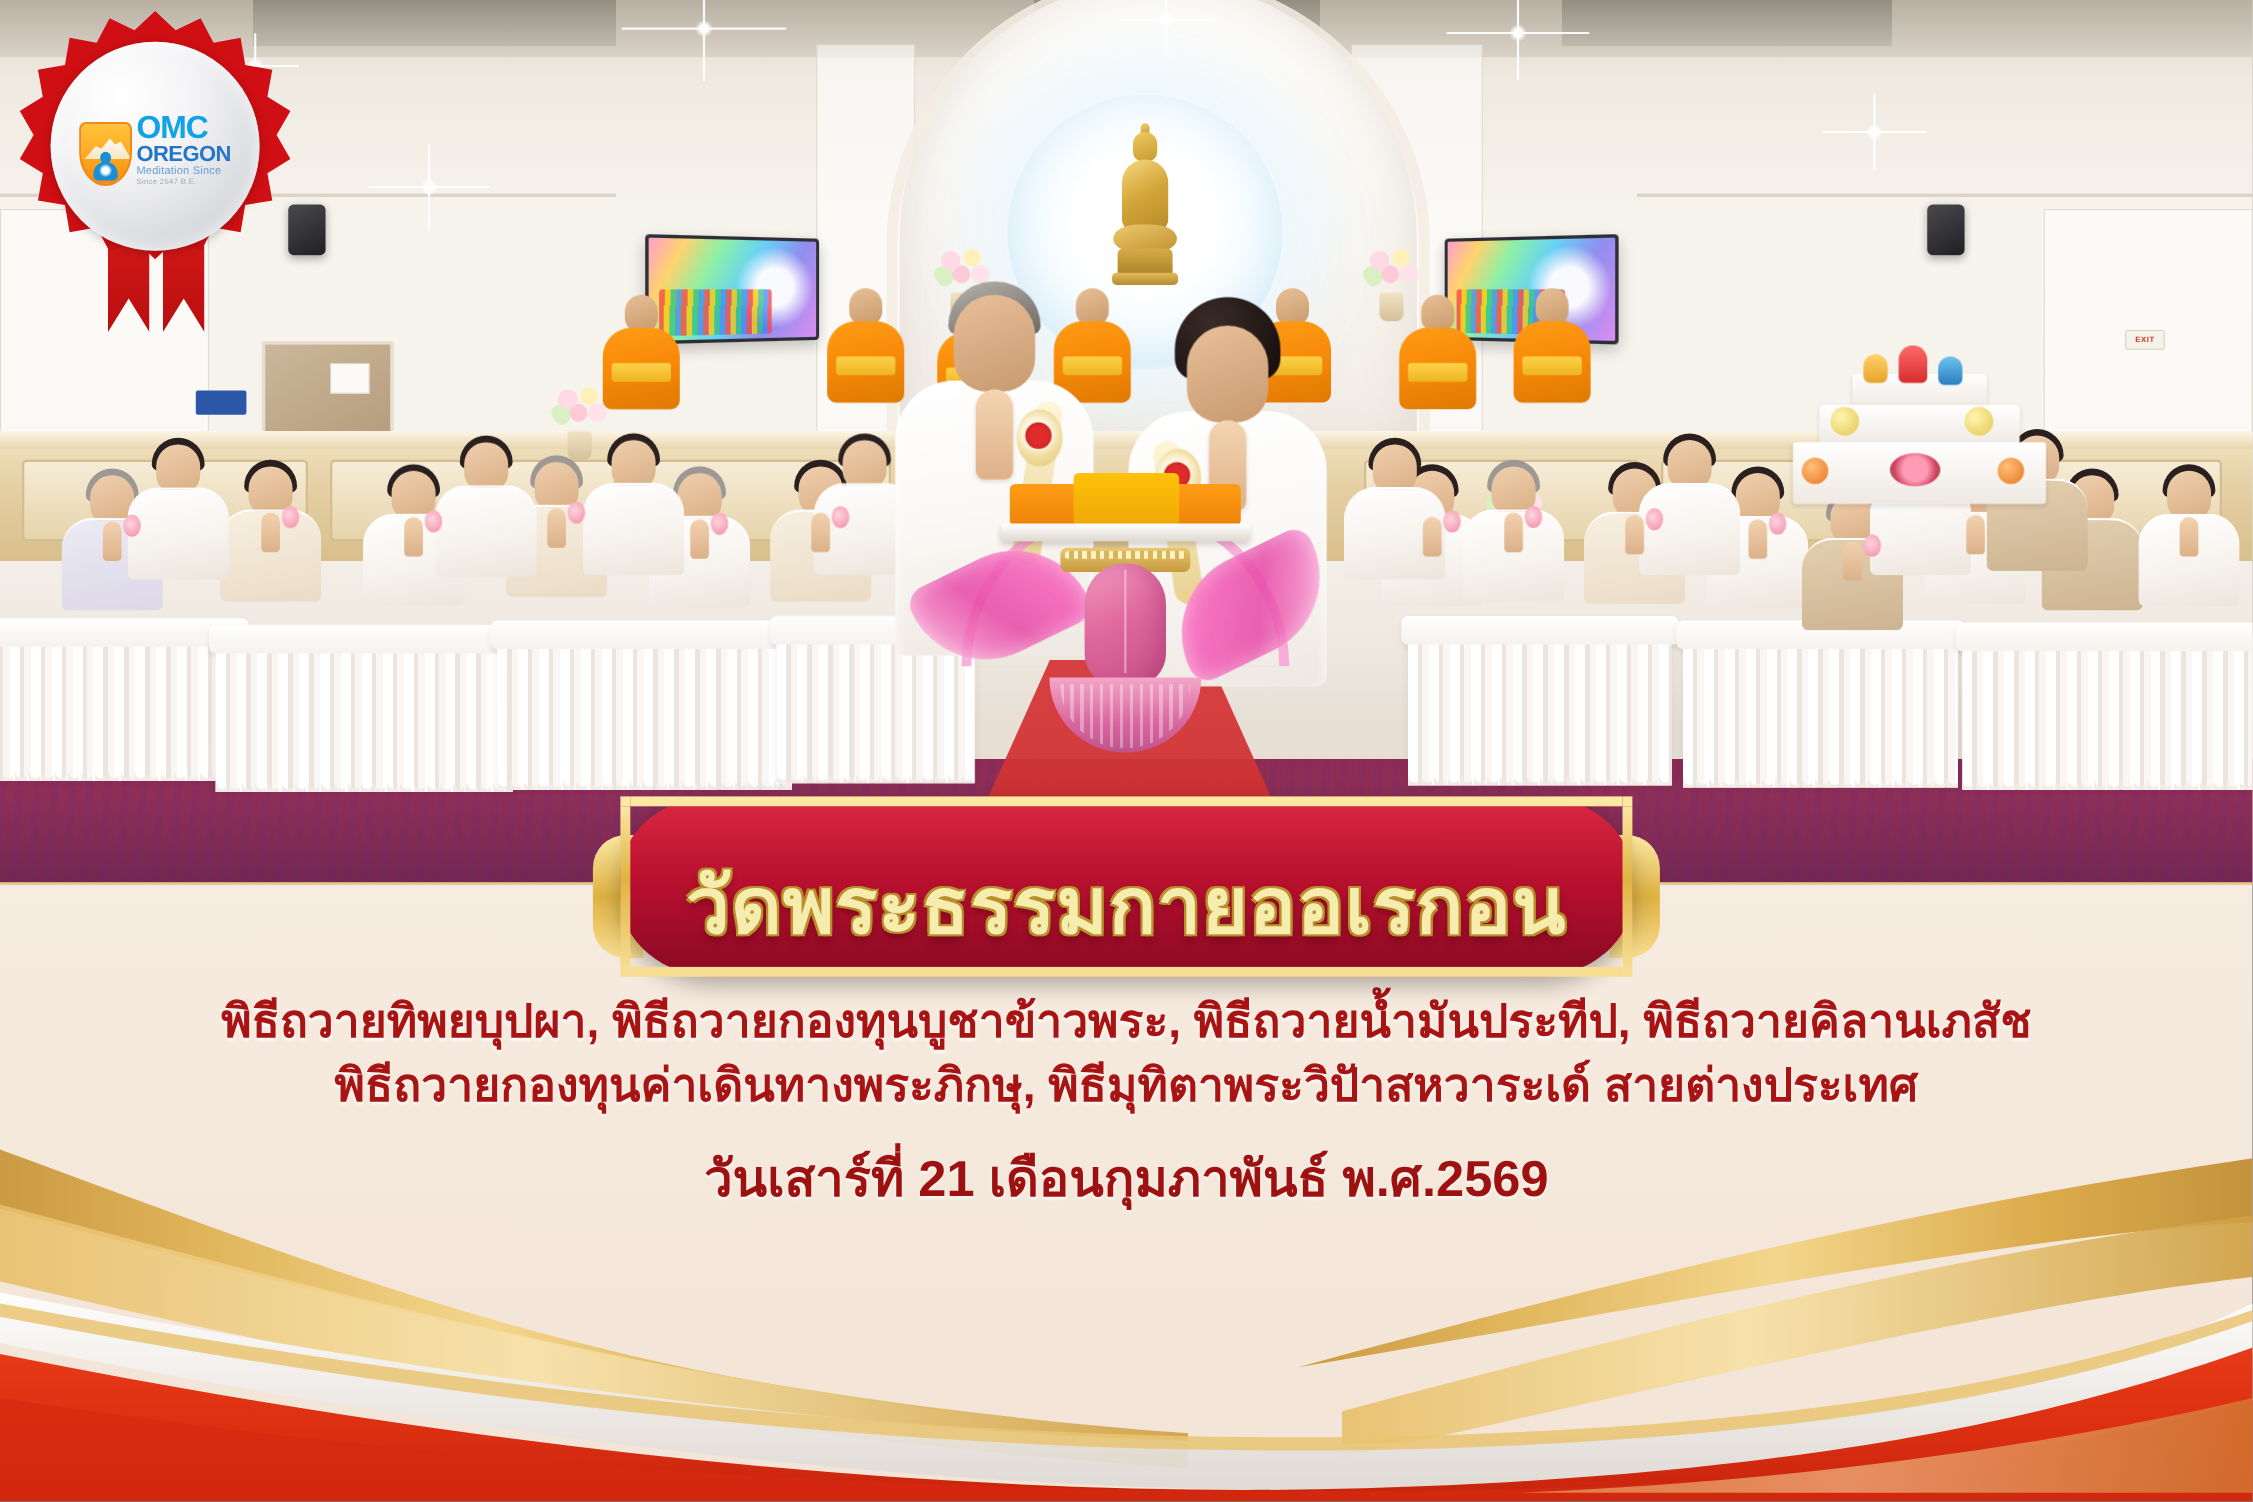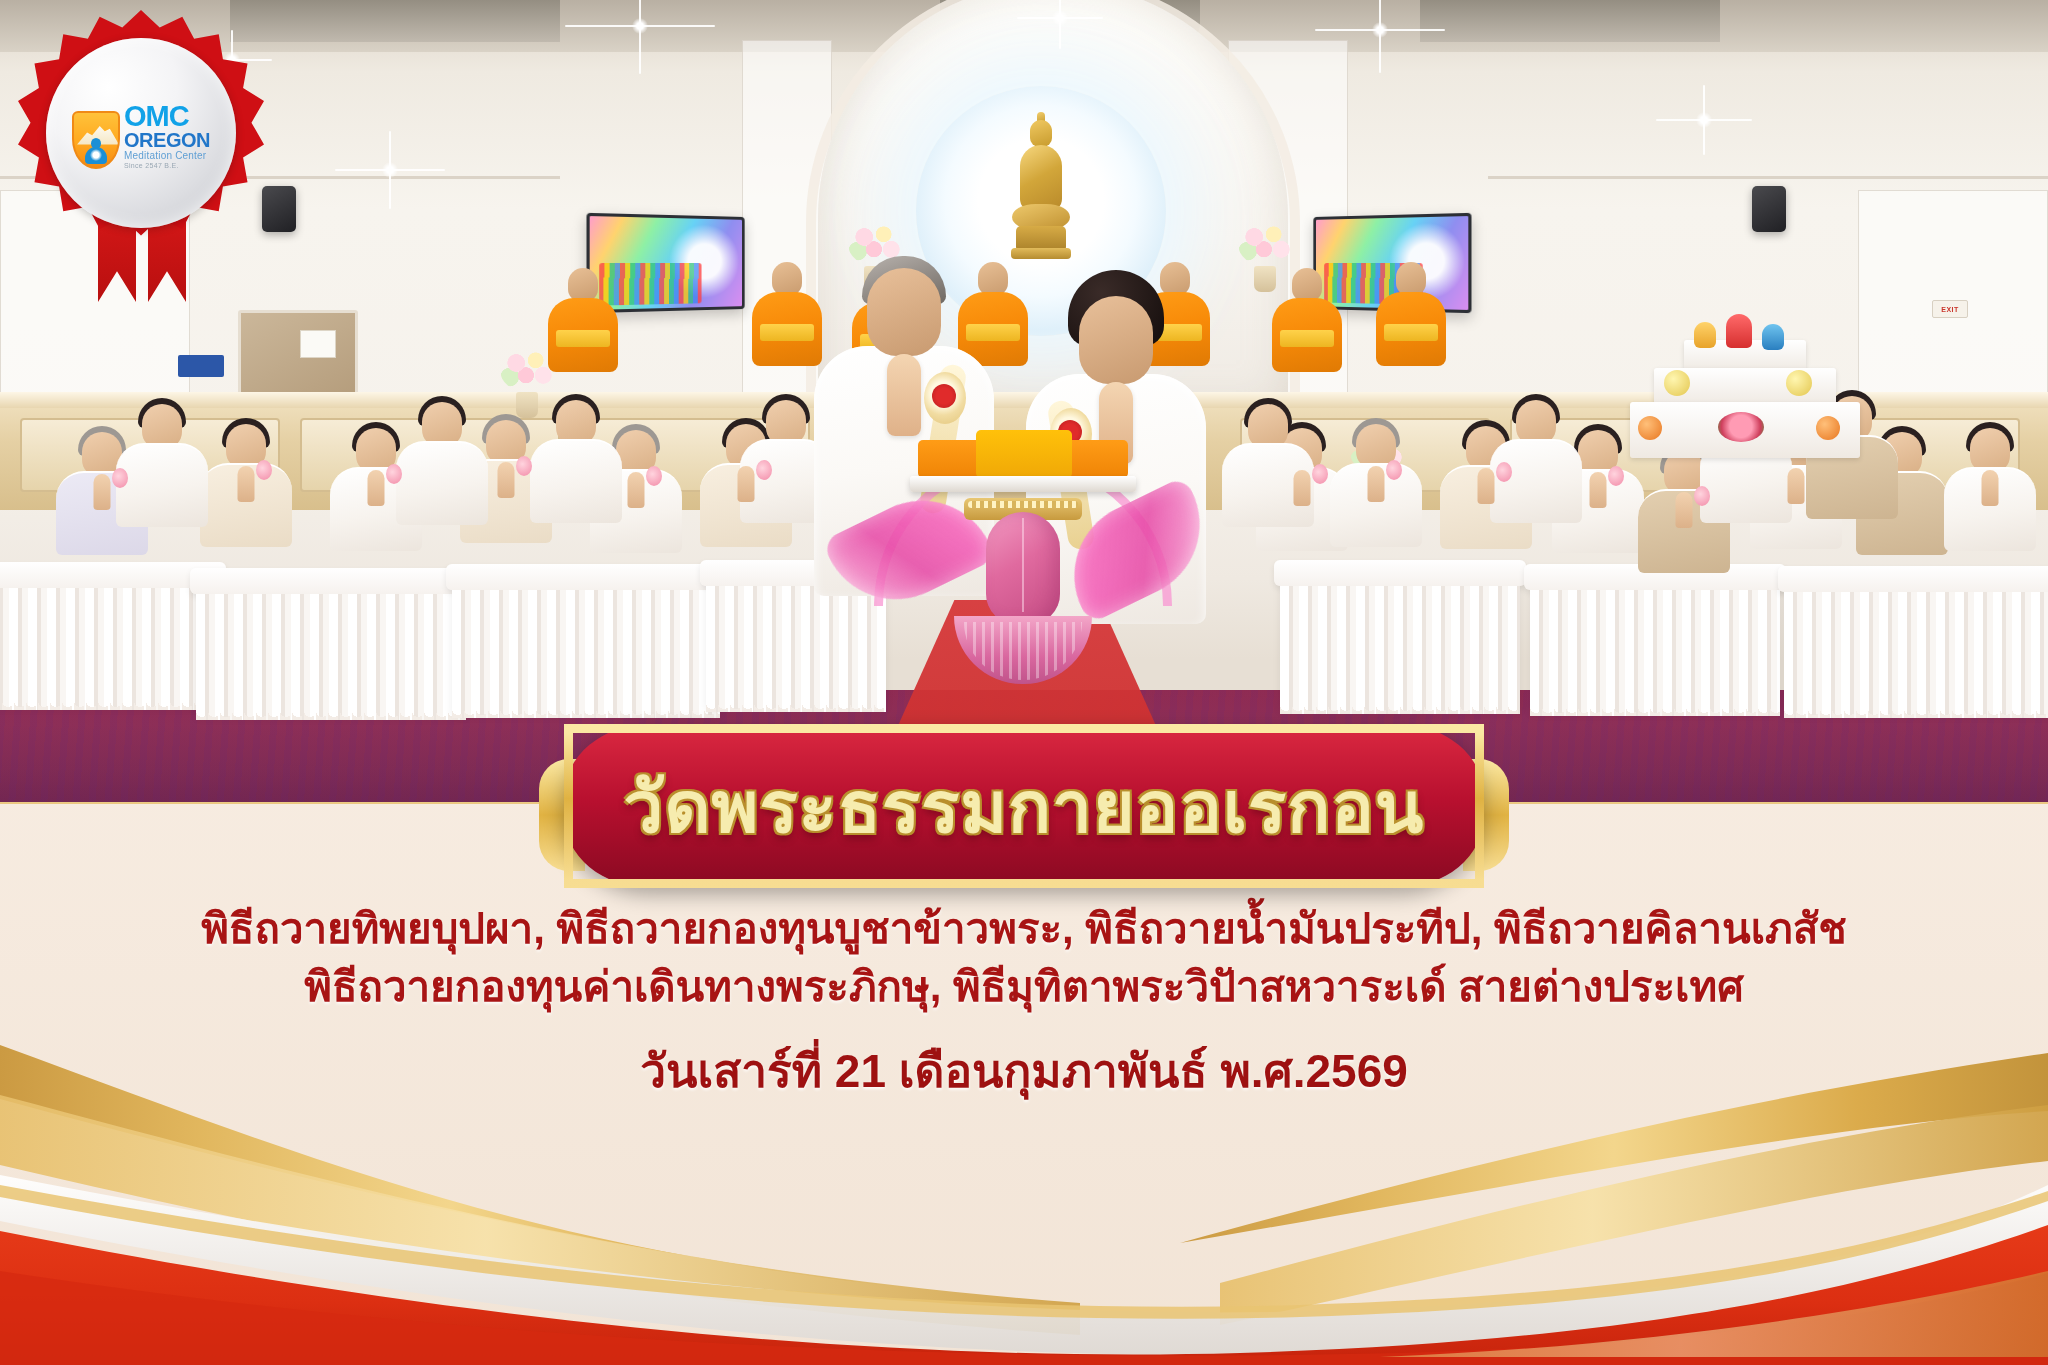--- a/index.html
+++ b/index.html
@@ -265,21 +265,21 @@
   .since{font-size:7px;color:#9aa8b4;margin-top:1px;letter-spacing:.3px;}
 
   
   .plaque-wrap{position:absolute;left:50%;top:724px;transform:translateX(-50%);z-index:30;}
   .plaque{position:relative;width:920px;height:164px;
      background:linear-gradient(180deg,#d7263f 0%,#b8102f 46%,#8e0a23 100%);
      border:9px solid;
      border-image:linear-gradient(180deg,#fbe9a4,#e0b242 45%,#f7dd92) 1;
      border-radius:86px/72px;
      box-shadow:0 7px 20px rgba(0,0,0,.3);
-     display:flex;align-items:center;justify-content:center;}
+     display:flex;align-items:flex-end;justify-content:center;}
   .plaque:before{content:"";position:absolute;left:-34px;top:26px;width:46px;height:112px;
      border-radius:30px 0 0 30px;
      background:linear-gradient(180deg,#fbe9a4,#e0b242 50%,#f7dd92);z-index:-1;}
   .plaque:after{content:"";position:absolute;right:-34px;top:26px;width:46px;height:112px;
      border-radius:0 30px 30px 0;
      background:linear-gradient(180deg,#fbe9a4,#e0b242 50%,#f7dd92);z-index:-1;}
   .plaque-text{font-size:71px;font-weight:bold;color:#f6ecae;letter-spacing:1px;
      text-shadow:-2px -2px 0 #b98f2c,2px -2px 0 #b98f2c,-2px 2px 0 #b98f2c,2px 2px 0 #b98f2c,
                  0 5px 8px rgba(60,0,10,.45);white-space:nowrap;}
 
@@ -667,21 +667,21 @@
           <div class="mtn"></div>
           <div class="meditator">
             <div class="mh"></div>
             <div class="mb"></div>
             <div class="glow"></div>
           </div>
         </div>
         <div class="logo-text">
           <span class="omc">OMC</span>
           <span class="oregon">OREGON</span>
-          <span class="medcen">Meditation Center</span>
+          <span class="medcen">Meditation Since</span>
           <span class="since">Since 2547 B.E.</span>
         </div>
       </div>
     </div>
   </div>
 
   <div class="plaque-wrap">
     <div class="plaque">
       <span class="plaque-text">วัดพระธรรมกายออเรกอน</span>
     </div>

